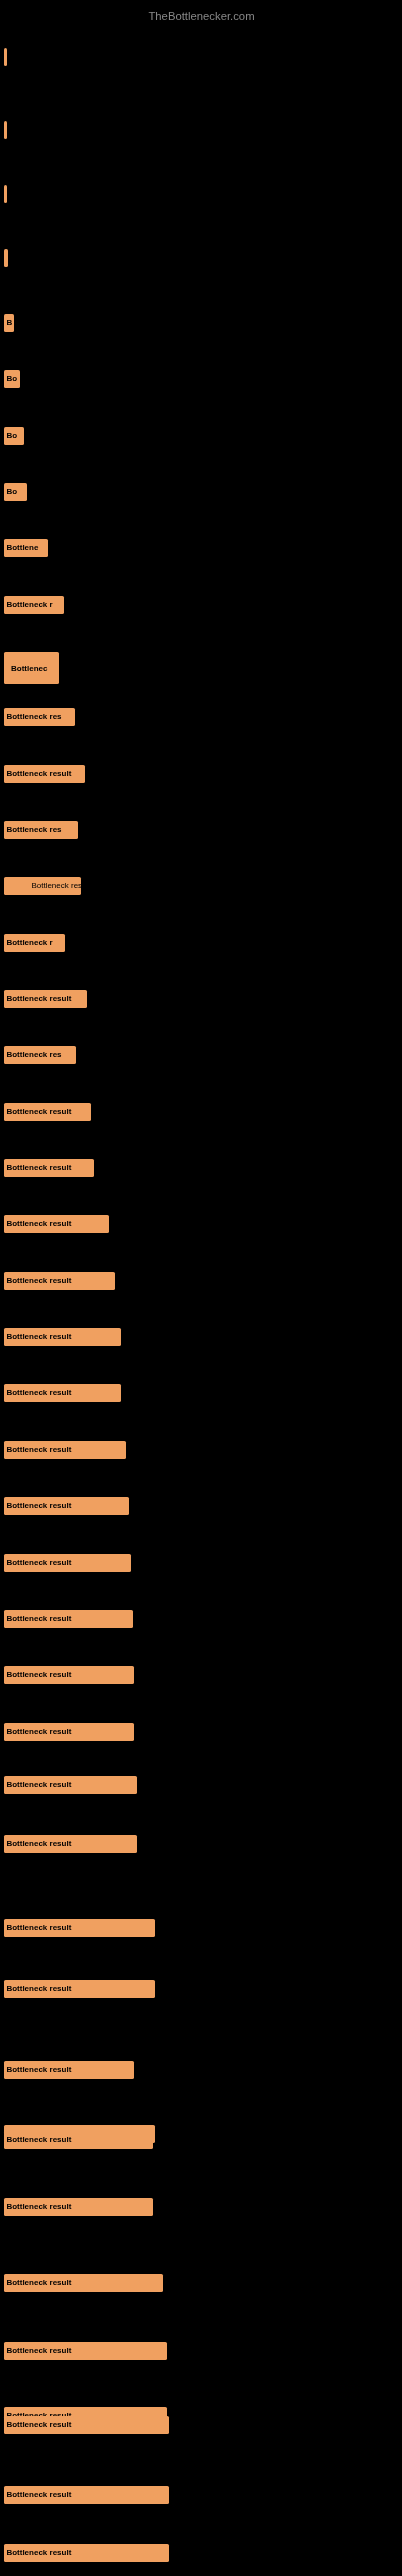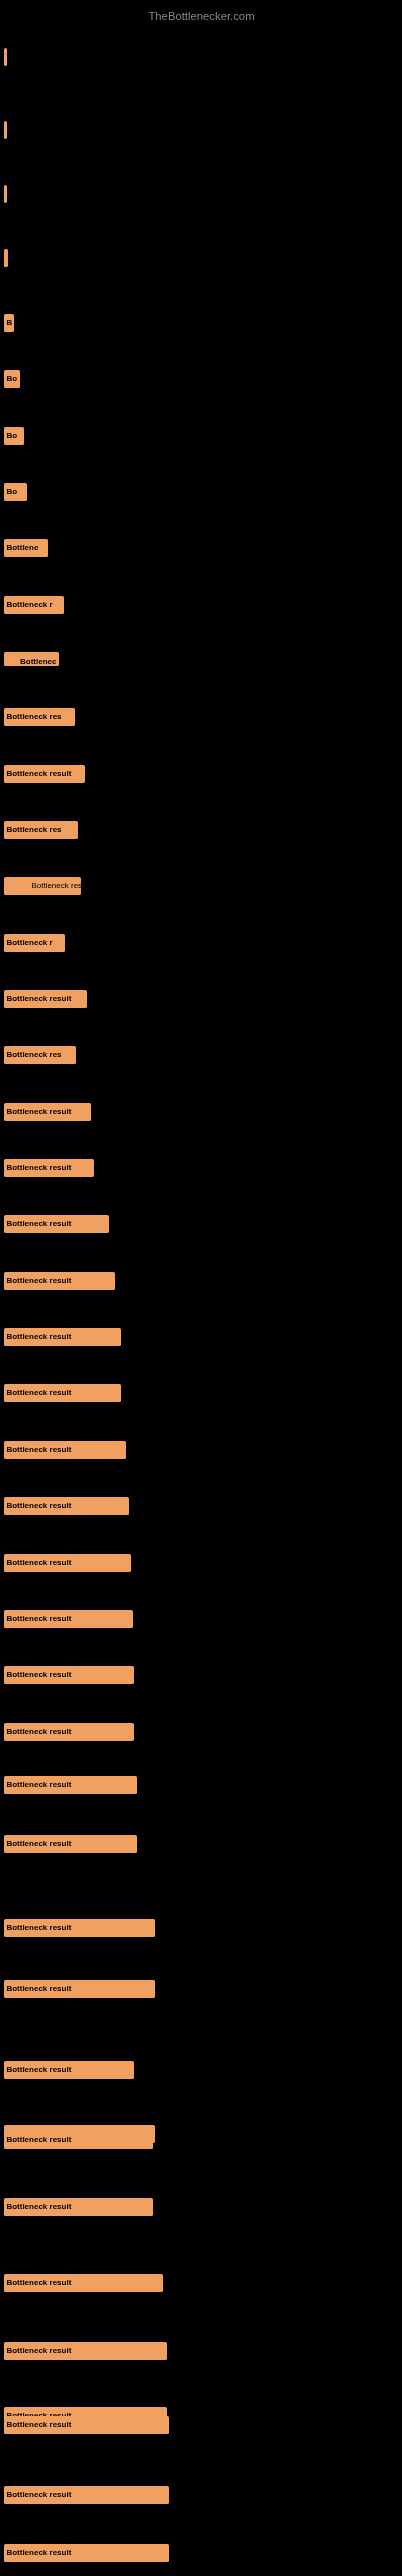--- a/index.html
+++ b/index.html
@@ -56,21 +56,21 @@
     </div>
     <div style="position: absolute; top: 459px; left: 4px; height: 17.7px; width: 22.5px; background-color: rgb(240, 160, 96); border-radius: 1.6px; display: flex; align-items: center; padding-left: 2.4px; overflow: hidden; white-space: nowrap;">
       <span style="font-size: 8px; font-weight: bold; color: rgb(0, 0, 0); font-family: Arial, sans-serif;">Bo</span>
     </div>
     <div style="position: absolute; top: 515px; left: 4px; height: 17.7px; width: 44px; background-color: rgb(240, 160, 96); border-radius: 1.6px; display: flex; align-items: center; padding-left: 2.4px; overflow: hidden; white-space: nowrap;">
       <span style="font-size: 8px; font-weight: bold; color: rgb(0, 0, 0); font-family: Arial, sans-serif;">Bottlene</span>
     </div>
     <div style="position: absolute; top: 572px; left: 4px; height: 17.7px; width: 60px; background-color: rgb(240, 160, 96); border-radius: 1.6px; display: flex; align-items: center; padding-left: 2.4px; overflow: hidden; white-space: nowrap;">
       <span style="font-size: 8px; font-weight: bold; color: rgb(0, 0, 0); font-family: Arial, sans-serif;">Bottleneck r</span>
     </div>
-    <div style="position: absolute; top: 628px; left: 4px; height: 14px; width: 55px; background-color: rgb(240, 160, 96); border-radius: 1.6px; display: flex; align-items: flex-end; padding-left: 16px; overflow: hidden; white-space: nowrap;">
+    <div style="position: absolute; top: 628px; left: 4px; height: 32px; width: 55px; background-color: rgb(240, 160, 96); border-radius: 1.6px; display: flex; align-items: center; padding-left: 7px; overflow: hidden; white-space: nowrap;">
       <span style="font-size: 8px; font-weight: bold; color: rgb(0, 0, 0); font-family: Arial, sans-serif;">Bottlenec</span>
     </div>
     <div style="position: absolute; top: 684px; left: 4px; height: 17.7px; width: 71px; background-color: rgb(240, 160, 96); border-radius: 1.6px; display: flex; align-items: center; padding-left: 2.4px; overflow: hidden; white-space: nowrap;">
       <span style="font-size: 8px; font-weight: bold; color: rgb(0, 0, 0); font-family: Arial, sans-serif;">Bottleneck res</span>
     </div>
     <div style="position: absolute; top: 741px; left: 4px; height: 17.7px; width: 81px; background-color: rgb(240, 160, 96); border-radius: 1.6px; display: flex; align-items: center; padding-left: 2.4px; overflow: hidden; white-space: nowrap;">
       <span style="font-size: 8px; font-weight: bold; color: rgb(0, 0, 0); font-family: Arial, sans-serif;">Bottleneck result</span>
     </div>
     <div style="position: absolute; top: 797px; left: 4px; height: 17.7px; width: 74px; background-color: rgb(240, 160, 96); border-radius: 1.6px; display: flex; align-items: center; padding-left: 2.4px; overflow: hidden; white-space: nowrap;">
       <span style="font-size: 8px; font-weight: bold; color: rgb(0, 0, 0); font-family: Arial, sans-serif;">Bottleneck res</span>

